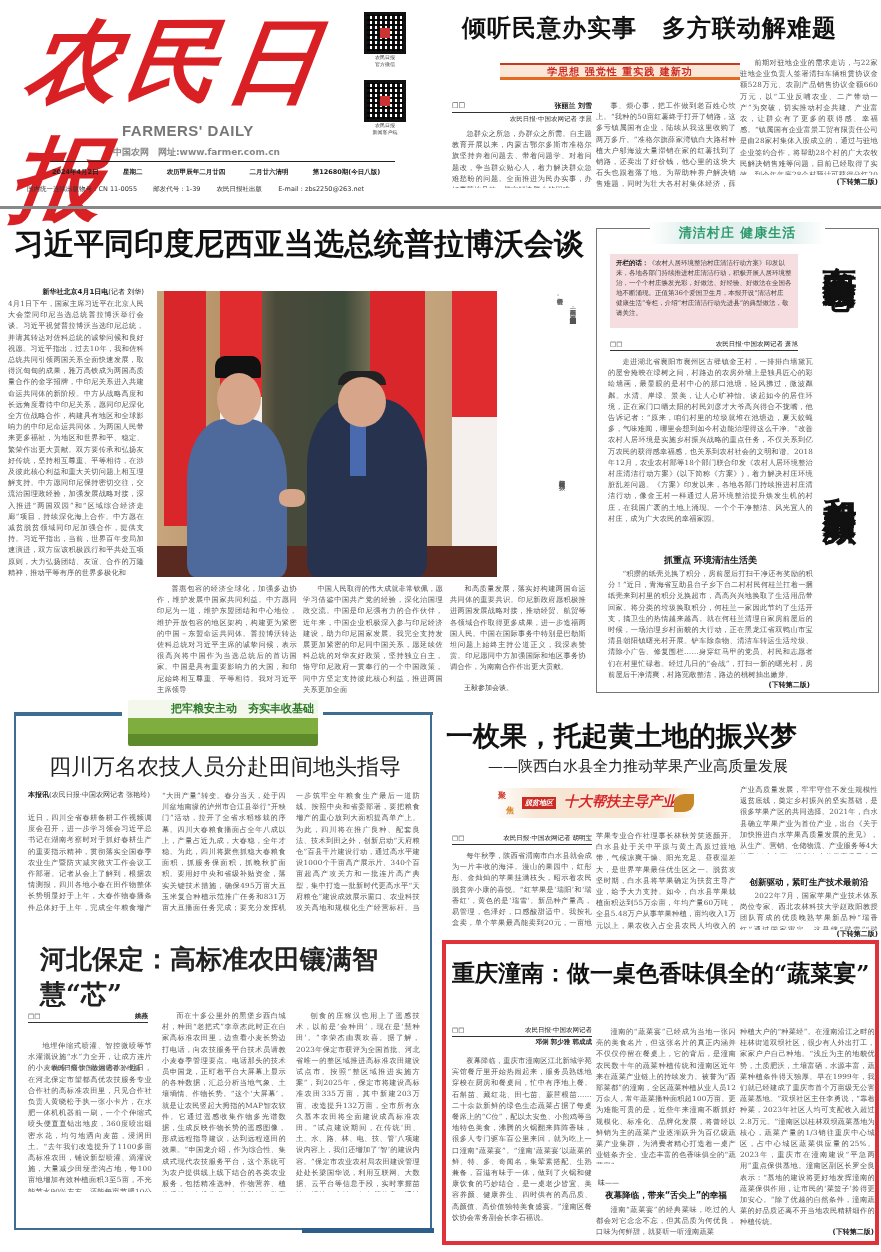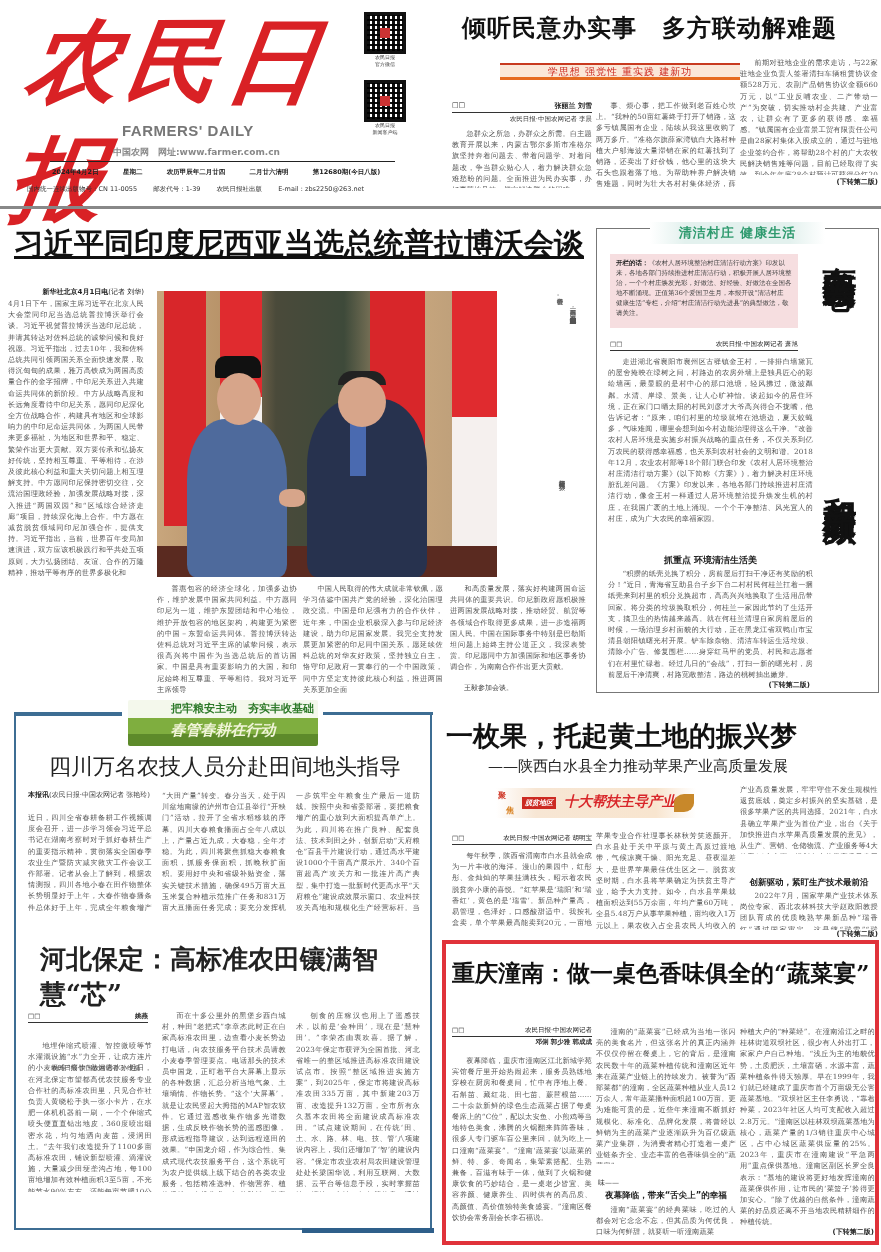--- a/index.html
+++ b/index.html
@@ -20,21 +20,21 @@
   .mast-meta2 { left: 27px; top: 185px; font-family: "DejaVu Sans", sans-serif; font-size: 6.5px; color: #333; white-space: nowrap; }
   .mast-meta1 span, .mast-meta2 span { margin-right: 14px; }
   .qr { width: 42px; height: 42px; background:
     repeating-linear-gradient(90deg, #111 0 3px, #fff 3px 5px),
     repeating-linear-gradient(0deg, #111 0 2px, #fff 2px 5px); background-blend-mode: multiply; border: 3px solid #111; position: relative; }
   .qr::after { content: ""; position: absolute; left: 13px; top: 13px; width: 10px; height: 10px; background: #c33; }
   .qr-label { font-family: "DejaVu Sans", sans-serif; font-size: 5px; color: #444; text-align: center; line-height: 7px; }
   .top-rule { left: 0; top: 206px; width: 881px; height: 3px; background: #888; }
   
   .banner-red { left: 500px; top: 57px; width: 240px; height: 28px; background: linear-gradient(180deg, #fff 0 20%, #c83a20 20% 30%, #fbe7d8 30% 72%, #e66a20 72% 82%, #fff 82%); }
-  .banner-red span { position: absolute; left: 0; right: 0; top: 8px; text-align: center; font-family: "DejaVu Serif", serif; font-weight: normal; font-size: 10px; color: #cc2a22; letter-spacing: 1px; }
+  .banner-red span { position: absolute; left: 0; right: 0; top: 8px; text-align: center; font-family: "DejaVu Serif", serif; font-weight: bold; font-size: 10px; color: #cc2a22; letter-spacing: 1px; }
   
   .box-green { border: 1px solid #777; }
   .pink-box { background: #f6dee0; }
   .blue-frame { border: 2px solid #3d6d93; }
   .red-frame { border: 4px solid #e0323a; }
   .photo { background: linear-gradient(90deg, #c9ae86 0%, #c9ae86 100%); overflow: hidden; }
   .flag { position: absolute; width: 42px; height: 235px; }
   .flag-cn { background: #d8262a; }
   .flag-id { background: linear-gradient(180deg, #e02b2f 0 45%, #f5f0ee 45% 100%); }
   .person { position: absolute; border-radius: 38% 38% 8% 8%; }
@@ -91,21 +91,21 @@
   <div class="byline" style="margin-top:2px;">农民日报·中国农网记者 李晨</div>
 </div>
 <div class="abs body-text" style="left:452px;top:128px;width:140px;height:60px;">急群众之所急，办群众之所需。自主题教育开展以来，内蒙古鄂尔多斯市准格尔旗坚持奔着问题去、带着问题学、对着问题改，争当群众贴心人，着力解决群众急难愁盼的问题。全面推进为民办实事，办好事落地见效，切实解决群众的困难</div>
 <div class="abs body-text" style="left:596px;top:100px;width:140px;height:88px;">事、烦心事，把工作做到老百姓心坎上。“我种的50亩红薯终于打开了销路，这多亏镇属国有企业，陆续从我这里收购了两万多斤。”准格尔旗薛家湾镇白大路村种植大户邬海波大量滞销在家的红薯找到了销路，还卖出了好价钱，他心里的这块大石头也跟着落了地。为帮助种养户解决销售难题，同时为壮大各村村集体经济，薛家湾镇结合</div>
 
 <div class="abs body-text" style="left:740px;top:57px;width:138px;height:118px;">前期对驻地企业的需求走访，与22家驻地企业负责人签署清扫车辆租赁协议金额528万元、农副产品销售协议金额660万元，以“工业反哺农业、二产带动一产”为突破，切实推动村企共建、产业富农，让群众有了更多的获得感、幸福感。“镇属国有企业富景工贸有限责任公司是由28家村集体入股成立的，通过与驻地企业签约合作，将帮助28个村的广大农牧民解决销售难等问题，目前已经取得了实效，到今年年底28个村预计可获得分红20万元。”薛家湾镇乡村振兴办负责人张飞说。</div>
 <div class="abs cont" style="left:790px;top:177px;width:88px;">(下转第二版)</div>
 
 <div class="abs top-rule"></div>
 
-<div class="abs sans-hd" style="left:14px;top:224px;width:575px;font-size:30px;letter-spacing:0px;white-space:nowrap;text-decoration:underline;">习近平同印度尼西亚当选总统普拉博沃会谈</div>
+<div class="abs sans-hd" style="left:14px;top:224px;width:575px;font-size:30px;letter-spacing:0px;white-space:nowrap;">习近平同印度尼西亚当选总统普拉博沃会谈</div>
 <div class="abs" style="left:8px;top:287px;width:136px;">
   <div style="font-size:7px;text-align:right;font-family:'DejaVu Sans',sans-serif;">
     <b>新华社北京4月1日电</b><span>(记者 刘华)</span>
   </div>
 </div>
 <div class="abs body-text" style="left:8px;top:298px;width:136px;height:395px;text-indent:0;">4月1日下午，国家主席习近平在北京人民大会堂同印尼当选总统普拉博沃举行会谈。习近平祝贺普拉博沃当选印尼总统，并请其转达对佐科总统的诚挚问候和良好祝愿。习近平指出，过去10年，我和佐科总统共同引领两国关系全面快速发展，取得沉甸甸的成果，雅万高铁成为两国高质量合作的金字招牌，中印尼关系进入共建命运共同体的新阶段。中方从战略高度和长远角度看待中印尼关系，愿同印尼深化全方位战略合作，构建具有地区和全球影响力的中印尼命运共同体，为两国人民带来更多福祉，为地区和世界和平、稳定、繁荣作出更大贡献。双方要传承和弘扬友好传统，坚持相互尊重、平等相待，在涉及彼此核心利益和重大关切问题上相互理解支持。中方愿同印尼保持密切交往，交流治国理政经验，加强发展战略对接，深入推进“两国双园”和“区域综合经济走廊”项目，持续深化海上合作。中方愿在减贫脱贫领域同印尼加强合作，提供支持。习近平指出，当前，世界百年变局加速演进，双方应该积极践行和平共处五项原则，大力弘扬团结、友谊、合作的万隆精神，推动平等有序的世界多极化和</div>
 
 <div class="abs photo" style="left:157px;top:291px;width:340px;height:286px;">
   <div style="position:absolute;left:0;top:0;width:340px;height:286px;background:linear-gradient(90deg,#c8a67d 0%,#b79268 20%,#4a4a3a 35%,#3e4a3a 55%,#c8a67d 75%,#b59a78 100%);"></div>
   <div class="flag flag-cn" style="left:7px;top:0;"></div>
@@ -152,21 +152,20 @@
 <div class="abs body-text" style="left:608px;top:356px;width:205px;height:195px;">走进湖北省襄阳市襄州区古驿镇金王村，一排排白墙黛瓦的屋舍掩映在绿树之间，村路边的农房外墙上是独具匠心的彩绘墙画，最显眼的是村中心的那口池塘，轻风拂过，微波粼粼。水清、岸绿、景美，让人心旷神怡。谈起如今的居住环境，正在家门口晒太阳的村民刘彦才大爷高兴得合不拢嘴，他告诉记者：“原来，咱们村里的垃圾就堆在池塘边，夏天蚊蝇多，气味难闻，哪里会想到如今村边能治理得这么干净。”改善农村人居环境是实施乡村振兴战略的重点任务，不仅关系到亿万农民的获得感幸福感，也关系到农村社会的文明和谐。2018年12月，农业农村部等18个部门联合印发《农村人居环境整治村庄清洁行动方案》(以下简称《方案》)，着力解决村庄环境脏乱差问题。《方案》印发以来，各地各部门持续推进村庄清洁行动，像金王村一样通过人居环境整治提升焕发生机的村庄，在我国广袤的土地上涌现。一个个干净整洁、风光宜人的村庄，成为广大农民的幸福家园。</div>
 <div class="abs subhead" style="left:608px;top:554px;width:205px;">抓重点 环境清洁生活美</div>
 <div class="abs body-text" style="left:608px;top:568px;width:205px;height:112px;">“积攒的纸壳兑换了积分，房前屋后打扫干净还有奖励的积分！”近日，青海省互助县台子乡下台二村村民何桂兰扛着一捆纸壳来到村里的积分兑换超市，高高兴兴地换取了生活用品带回家。将分类的垃圾换取积分，何桂兰一家因此节约了生活开支，搞卫生的热情越来越高。就在何桂兰清理自家房前屋后的时候，一场治理乡村面貌的大行动，正在黑龙江省双鸭山市宝清县朝阳镇曙光村开展。铲车除杂物、清洁车转运生活垃圾、清除小广告、修复围栏……身穿红马甲的党员、村民和志愿者们在村里忙碌着。经过几日的“会战”，打扫一新的曙光村，房前屋后干净清爽，村路宽敞整洁，路边的桃树抽出嫩芽。</div>
 <div class="abs cont" style="left:740px;top:680px;width:70px;">(下转第二版)</div>
 
 <div class="abs blue-frame" style="left:14px;top:712px;width:418px;height:518px;border-top:none;"></div>
 <div class="abs" style="left:14px;top:712px;width:108px;height:4px;background:#3d6d93;"></div>
 <div class="abs" style="left:323px;top:712px;width:110px;height:3px;background:#3d6d93;"></div>
 <div class="abs green-banner" style="left:128px;top:700px;width:190px;height:46px;">
   <div class="sans-hd" style="text-align:center;font-size:11px;color:#2e7a2a;line-height:18px;padding-left:39px;">把牢粮安主动　夯实丰收基础</div>
-  <div class="serif-hd" style="text-align:center;font-size:15px;color:#f0f4d8;font-style:italic;line-height:24px;">春管春耕在行动</div>
 </div>
 <div class="abs serif-hd" style="left:40px;top:752px;width:370px;font-size:22px;font-weight:normal;text-align:center;color:#222;">四川万名农技人员分赴田间地头指导</div>
 <div class="abs" style="left:28px;top:790px;width:124px;font-size:7px;">
   <b>本报讯</b><span style="color:#444;">(农民日报·中国农网记者 张艳玲)</span>
 </div>
 <div class="abs body-text" style="left:28px;top:812px;width:124px;height:100px;text-indent:0;">近日，四川全省春耕备耕工作视频调度会召开，进一步学习领会习近平总书记在湖南考察时对于抓好春耕生产的重要指示精神，贯彻落实全国春季农业生产暨防灾减灾救灾工作会议工作部署。记者从会上了解到，根据农情测报，四川各地小春在田作物整体长势明显好于上年，大春作物春播条件总体好于上年，完成全年粮食增产目标任务有条件、有基础。当前，春耕备耕和春播春管进入最紧要的时期，四川已启动“万名农技人员下基层”行动，万名农业科技人员分赴田间地头驻点指导，做给农民看，带着农民干，切实推动“专家产量”向</div>
 <div class="abs body-text" style="left:162px;top:790px;width:124px;height:122px;text-indent:0;">“大田产量”转变。春分当天，处于四川盆地南缘的泸州市合江县举行“开秧门”活动，拉开了全省水稻移栽的序幕。四川大春粮食播面占全年八成以上，产量占近九成，大春稳，全年才稳。为此，四川将聚焦抓稳大春粮食面积，抓服务保面积，抓晚秋扩面积。要用好中央和省级补贴资金，落实关键技术措施，确保495万亩大豆玉米复合种植示范推广任务和831万亩大豆播面任务完成；要充分发挥机电提灌抗旱保春耕的作用，加快150座泵站改建机电提灌站建改进度；推动川南等再生稻适宜区扩大蓄留面积，力争有收面积增加30万亩以上，丘陵山区扩种秋大豆、秋洋芋、秋红苕等，进</div>
 <div class="abs body-text" style="left:296px;top:790px;width:124px;height:122px;text-indent:0;">一步筑牢全年粮食生产最后一道防线。按照中央和省委部署，要把粮食增产的重心放到大面积提高单产上。为此，四川将在推广良种、配套良法、技术到田之外，创新启动“天府粮仓”百县千片建设行动，通过高水平建设1000个千亩高产展示片、340个百亩超高产攻关方和一批连片高产典型，集中打造一批新时代更高水平“天府粮仓”建设成效展示窗口、农业科技攻关高地和规模化生产经营标杆。当前，小春田管进入关键期，四川各地正针对小麦赤霉病、油菜菌核病等主要病害展开防控，扎实落实小麦和油菜抗逆保丰收技术，保大量、增粒重、提单产。</div>
 
 <div class="abs serif-hd" style="left:40px;top:942px;width:370px;font-size:26px;font-weight:bold;color:#222;">河北保定：高标准农田镶满智慧“芯”</div>

